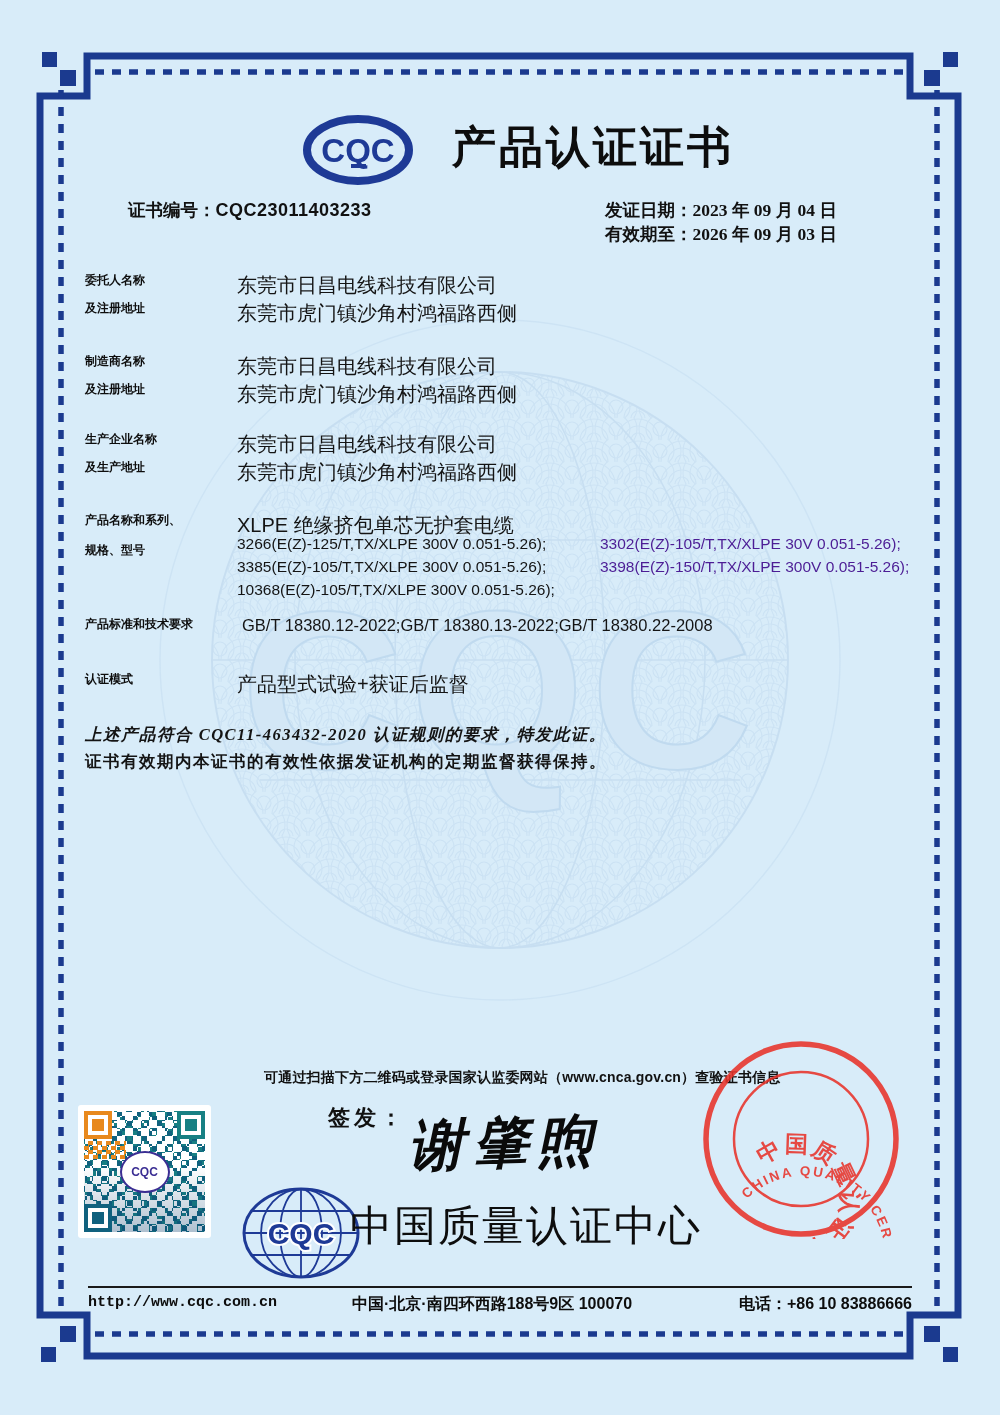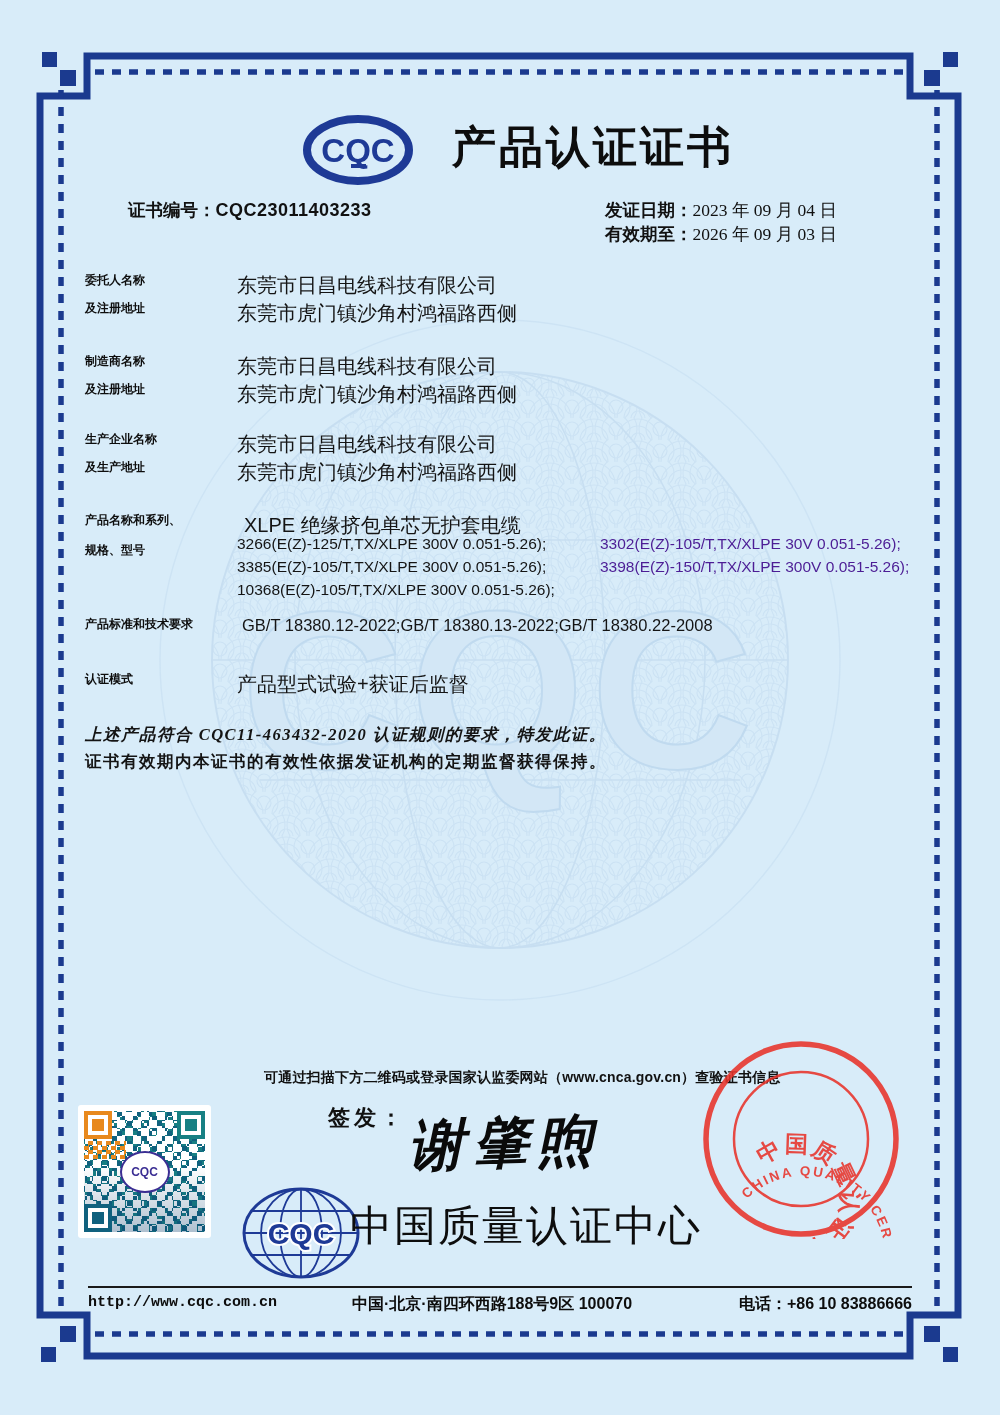--- a/index.html
+++ b/index.html
@@ -6,21 +6,21 @@
   .page{position:relative;width:1000px;height:1415px;background:#d8ecf9;overflow:hidden;
         font-family:"Liberation Sans","DejaVu Sans",sans-serif;color:#111;}
   .abs{position:absolute;}
   svg{display:block;}
   
   .title{left:452px;top:118px;font-size:44px;font-weight:900;letter-spacing:3px;color:#0d0d0d;}
   .kai{font-family:"Liberation Serif","DejaVu Serif",serif;font-weight:700;}
   .cert-line{left:128px;top:198px;font-size:17.5px;}
   .cert-line .num{font-weight:700;font-size:18px;letter-spacing:.5px;}
   .date-line{font-size:17.5px;}
-  .date-line .val{font-weight:400;margin-top:36px;}
+  .date-line .val{font-weight:700;margin-top:36px;}
   
   .flabel{left:85px;font-size:12px;font-weight:700;color:#0d0d0d;}
   .fvalue{left:237px;font-size:20px;color:#141414;}
   .fvalue2{left:600px;font-size:15.5px;color:#4c1d95;}
   .models{font-size:15.5px;}
   .statement{left:85px;font-size:16.5px;letter-spacing:1.5px;color:#141414;font-family:"Liberation Serif","DejaVu Serif",serif;font-weight:600;}
   
   .verify{left:264px;top:1069px;font-size:14px;font-weight:700;letter-spacing:.2px;}
   .qr{left:78px;top:1105px;width:133px;height:133px;background:#fff;border-radius:3px;}
   .qr-pattern{position:absolute;inset:6px;
@@ -141,21 +141,21 @@
   <div class="abs flabel" style="top:381px;">及注册地址</div>
   <div class="abs fvalue" style="top:381px;">东莞市虎门镇沙角村鸿福路西侧</div>
 
   <div class="abs flabel" style="top:431px;">生产企业名称</div>
   <div class="abs fvalue" style="top:431px;">东莞市日昌电线科技有限公司</div>
   <div class="abs flabel" style="top:459px;">及生产地址</div>
   <div class="abs fvalue" style="top:459px;">东莞市虎门镇沙角村鸿福路西侧</div>
 
   <div class="abs flabel" style="top:512px;">产品名称和系列、</div>
   <div class="abs flabel" style="top:542px;">规格、型号</div>
-  <div class="abs fvalue" style="top:512px;margin-left:7px;">XLPE 绝缘挤包单芯无护套电缆</div>
+  <div class="abs fvalue" style="top:512px;">XLPE 绝缘挤包单芯无护套电缆</div>
   <div class="abs fvalue models" style="top:535px;">3266(E(Z)-125/T,TX/XLPE 300V 0.051-5.26);</div>
   <div class="abs fvalue2 models" style="top:535px;">3302(E(Z)-105/T,TX/XLPE 30V 0.051-5.26);</div>
   <div class="abs fvalue models" style="top:558px;">3385(E(Z)-105/T,TX/XLPE 300V 0.051-5.26);</div>
   <div class="abs fvalue2 models" style="top:558px;">3398(E(Z)-150/T,TX/XLPE 300V 0.051-5.26);</div>
   <div class="abs fvalue models" style="top:581px;">10368(E(Z)-105/T,TX/XLPE 300V 0.051-5.26);</div>
 
   <div class="abs flabel" style="top:616px;">产品标准和技术要求</div>
   <div class="abs fvalue" style="top:616px;left:242px;font-size:16.5px;">GB/T 18380.12-2022;GB/T 18380.13-2022;GB/T 18380.22-2008</div>
   <div class="abs flabel" style="top:671px;">认证模式</div>
   <div class="abs fvalue" style="top:671px;">产品型式试验+获证后监督</div>

